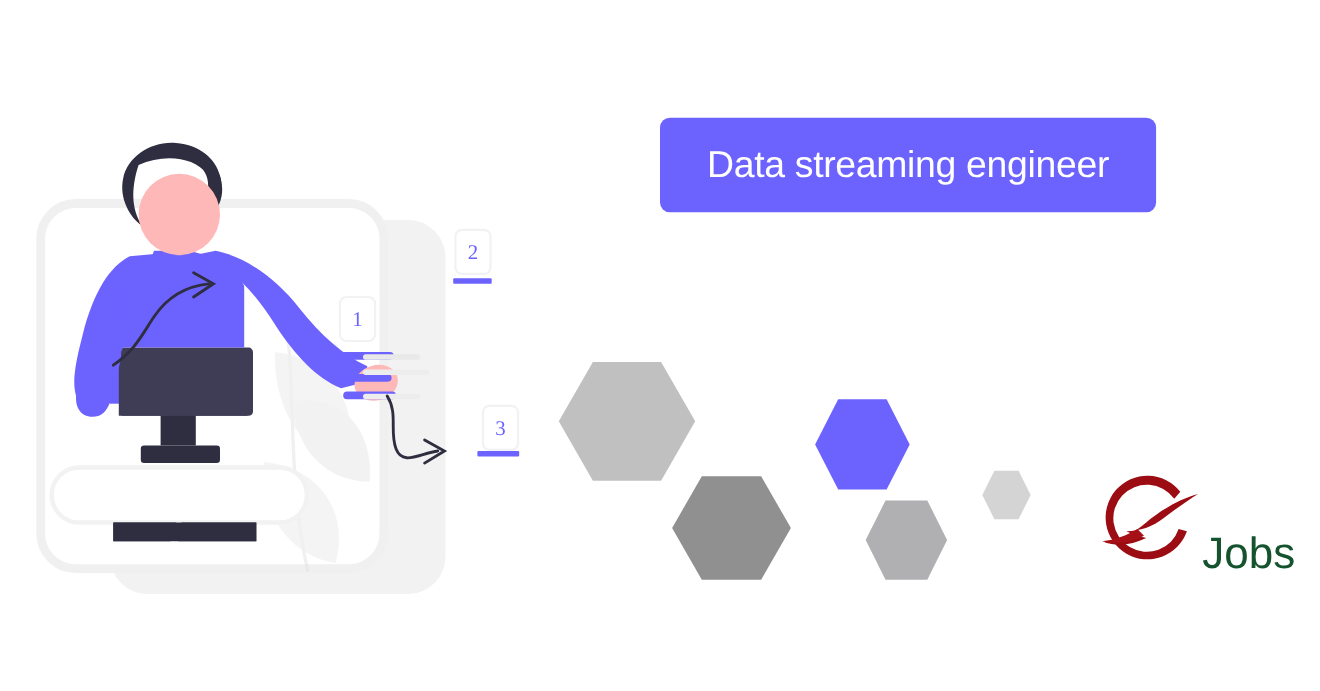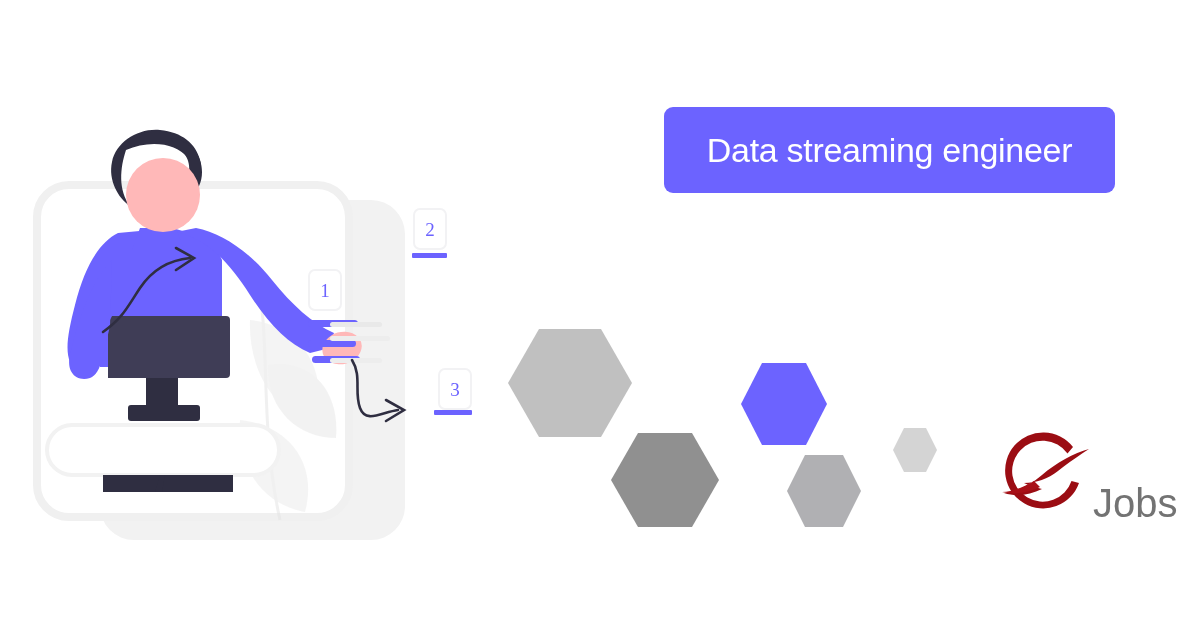--- a/index.html
+++ b/index.html
@@ -18,21 +18,21 @@
   #canvas {
     position: relative;
     width: 1200px;
     height: 628px;
     background: #ffffff;
   }
 
   
   .title-banner {
     position: absolute;
-    left: 664px;
+    left: 600px;
     top: 107px;
     width: 451px;
     height: 86px;
     background: #6c63ff;
     border-radius: 9px;
     display: flex;
     align-items: center;
     justify-content: center;
     box-sizing: border-box;
     padding: 16px 18px;
@@ -78,21 +78,21 @@
     left: 0px;
     top: 0px;
     width: 110px;
     height: 110px;
   }
   .logo-word {
     position: absolute;
     left: 103px;
     top: 58px;
     font-size: 40px;
-    color: #737373;
+    color: #14532d;
     font-family: "Liberation Sans", sans-serif;
     font-weight: 400;
     line-height: 1;
     white-space: nowrap;
   }
 
   
   .num-card {
     position: absolute;
     background: #ffffff;

